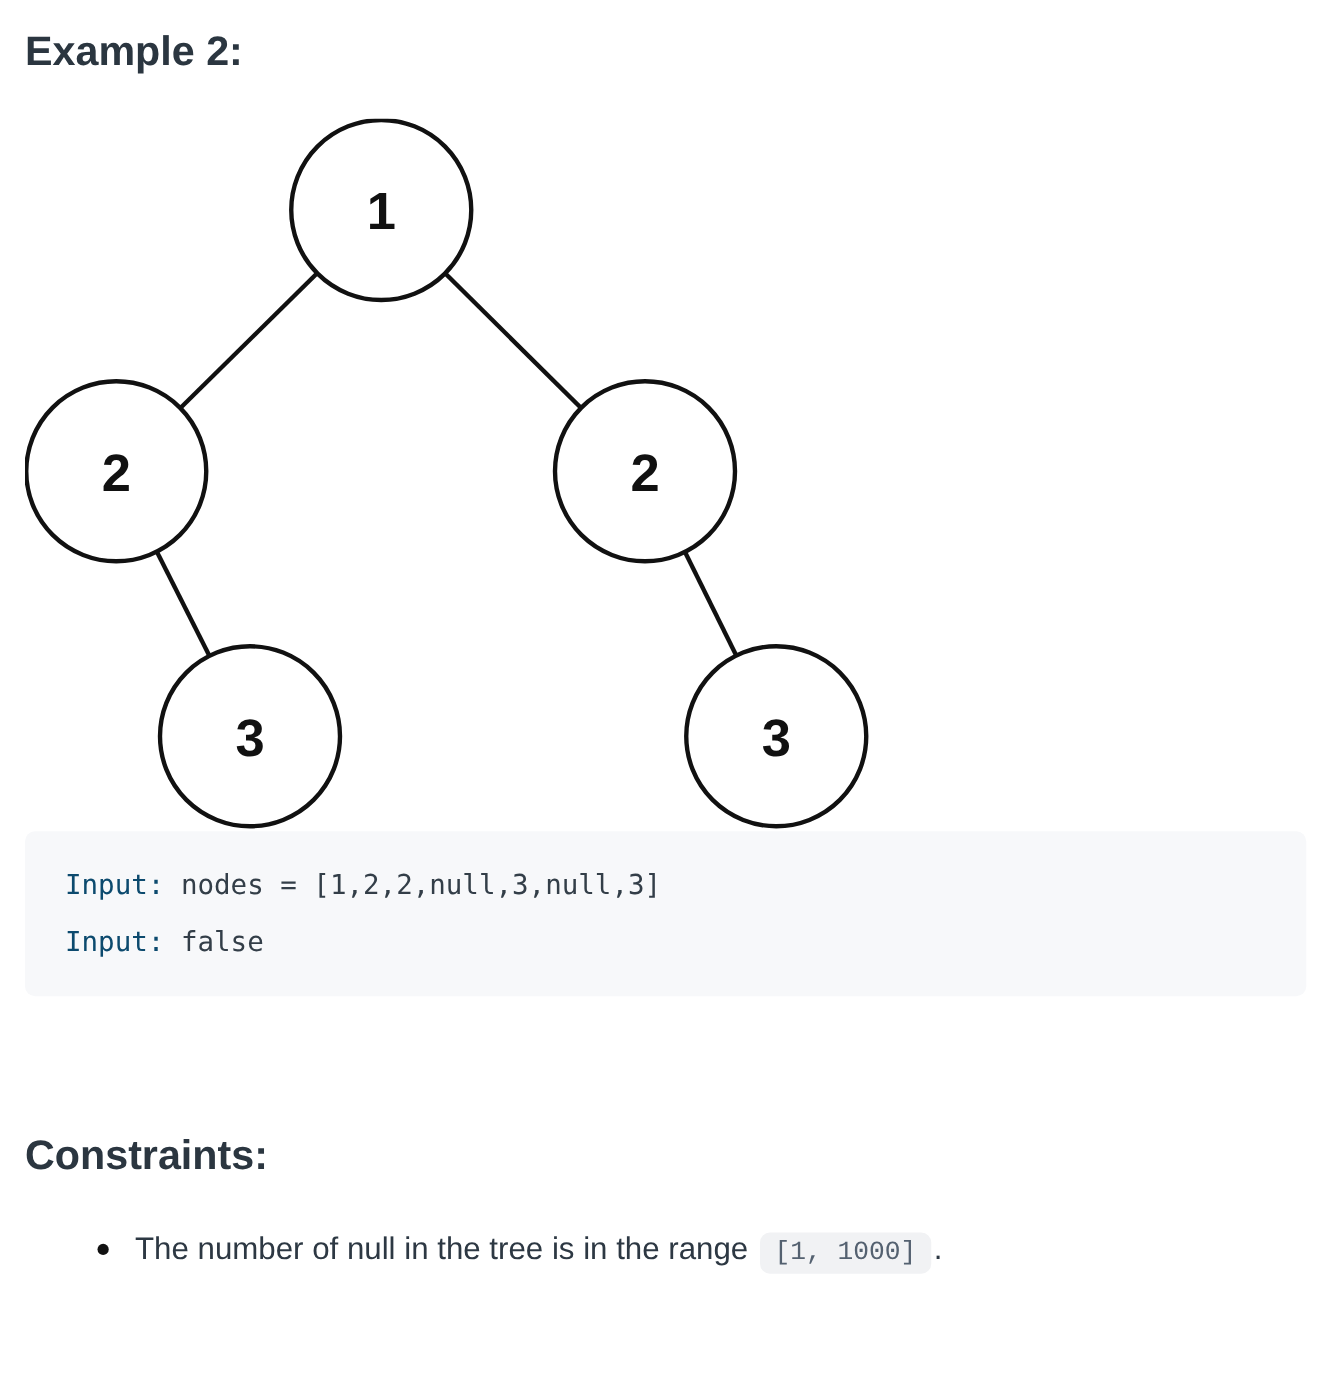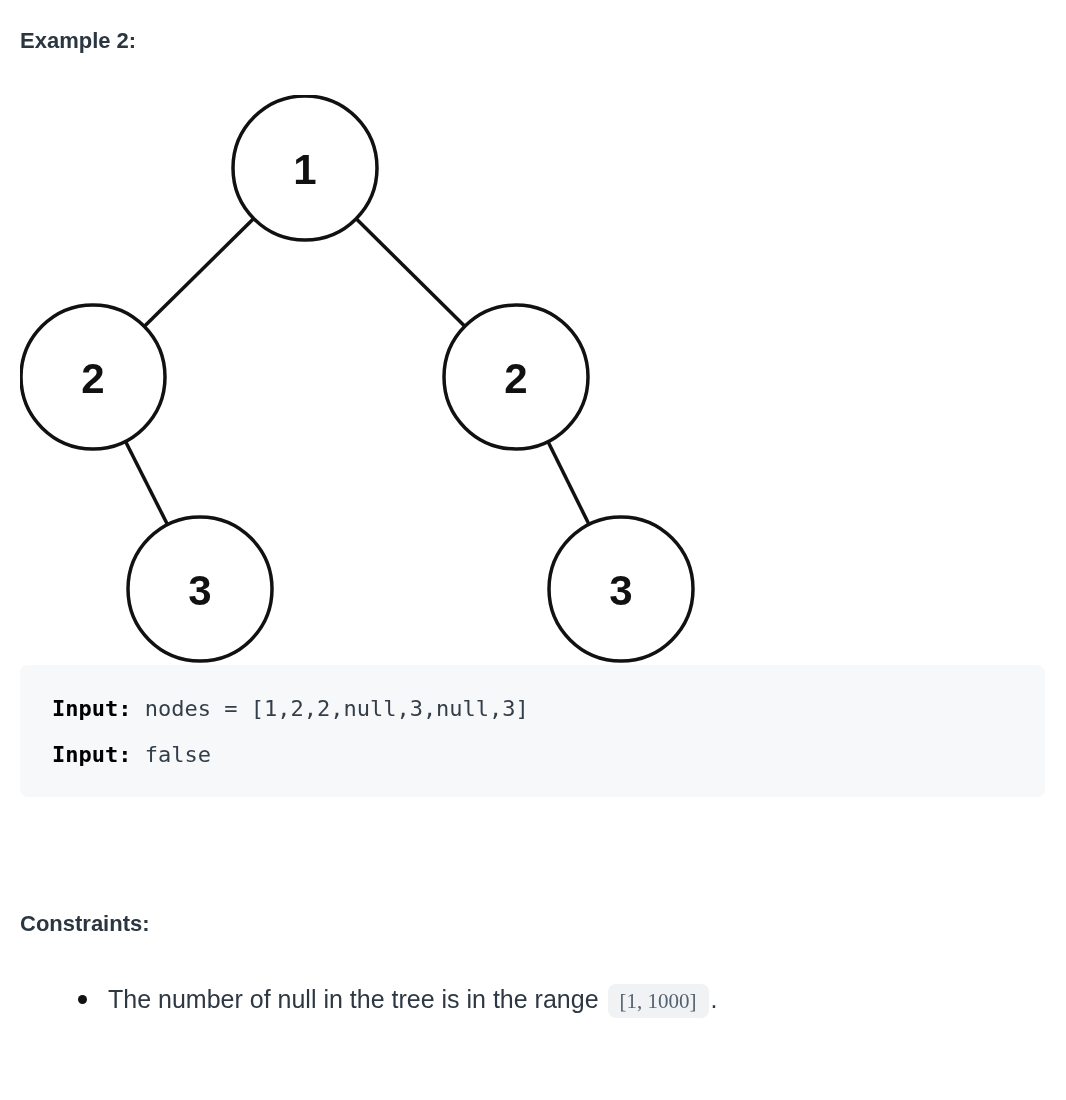--- a/index.html
+++ b/index.html
@@ -10,21 +10,21 @@
     height: 1100px;
     overflow: hidden;
     font-family: "Liberation Sans", sans-serif;
   }
   .page {
     padding: 0 21px 0 20px;
     box-sizing: border-box;
     width: 1066px;
   }
   h3.section-heading {
-    font-size: 22px;
+    font-size: 33px;
     line-height: 30px;
     font-weight: bold;
     color: #2b3640;
     margin: 0;
   }
   h3.example-heading { margin-top: 26px; }
   h3.constraints-heading { margin-top: 112px; }
   .tree-figure { margin: 0; }
   .tree-figure svg {
     display: block;
@@ -36,21 +36,21 @@
     margin: 0;
     background: #f7f8fa;
     border-radius: 8px;
     padding: 21px 32px 19px 32px;
     font-family: "DejaVu Sans Mono", monospace;
     font-size: 22px;
     line-height: 46px;
     color: #333e48;
     white-space: pre-wrap;
   }
-  pre.io-block strong { font-weight: bold; color: #000000; }
+  pre.io-block strong { font-weight: normal; color: #0c4a6e; }
   ul.constraints-list {
     margin: 40px 0 0 0;
     padding: 0 0 0 88px;
     list-style: none;
   }
   ul.constraints-list li {
     position: relative;
     font-size: 25px;
     line-height: 40px;
     color: #2d3843;
@@ -60,21 +60,21 @@
     content: "";
     position: absolute;
     left: -30px;
     top: 16px;
     width: 9px;
     height: 9px;
     border-radius: 50%;
     background: #111111;
   }
   code.inline-code {
-    font-family: Liberation Serif, serif;
+    font-family: Liberation Mono, monospace;
     font-size: 21px;
     color: #546170;
     background: #f1f2f4;
     border-radius: 8px;
     padding: 5px 12px;
     margin: 0 2px;
   }
 </style>
 </head>
 <body>

